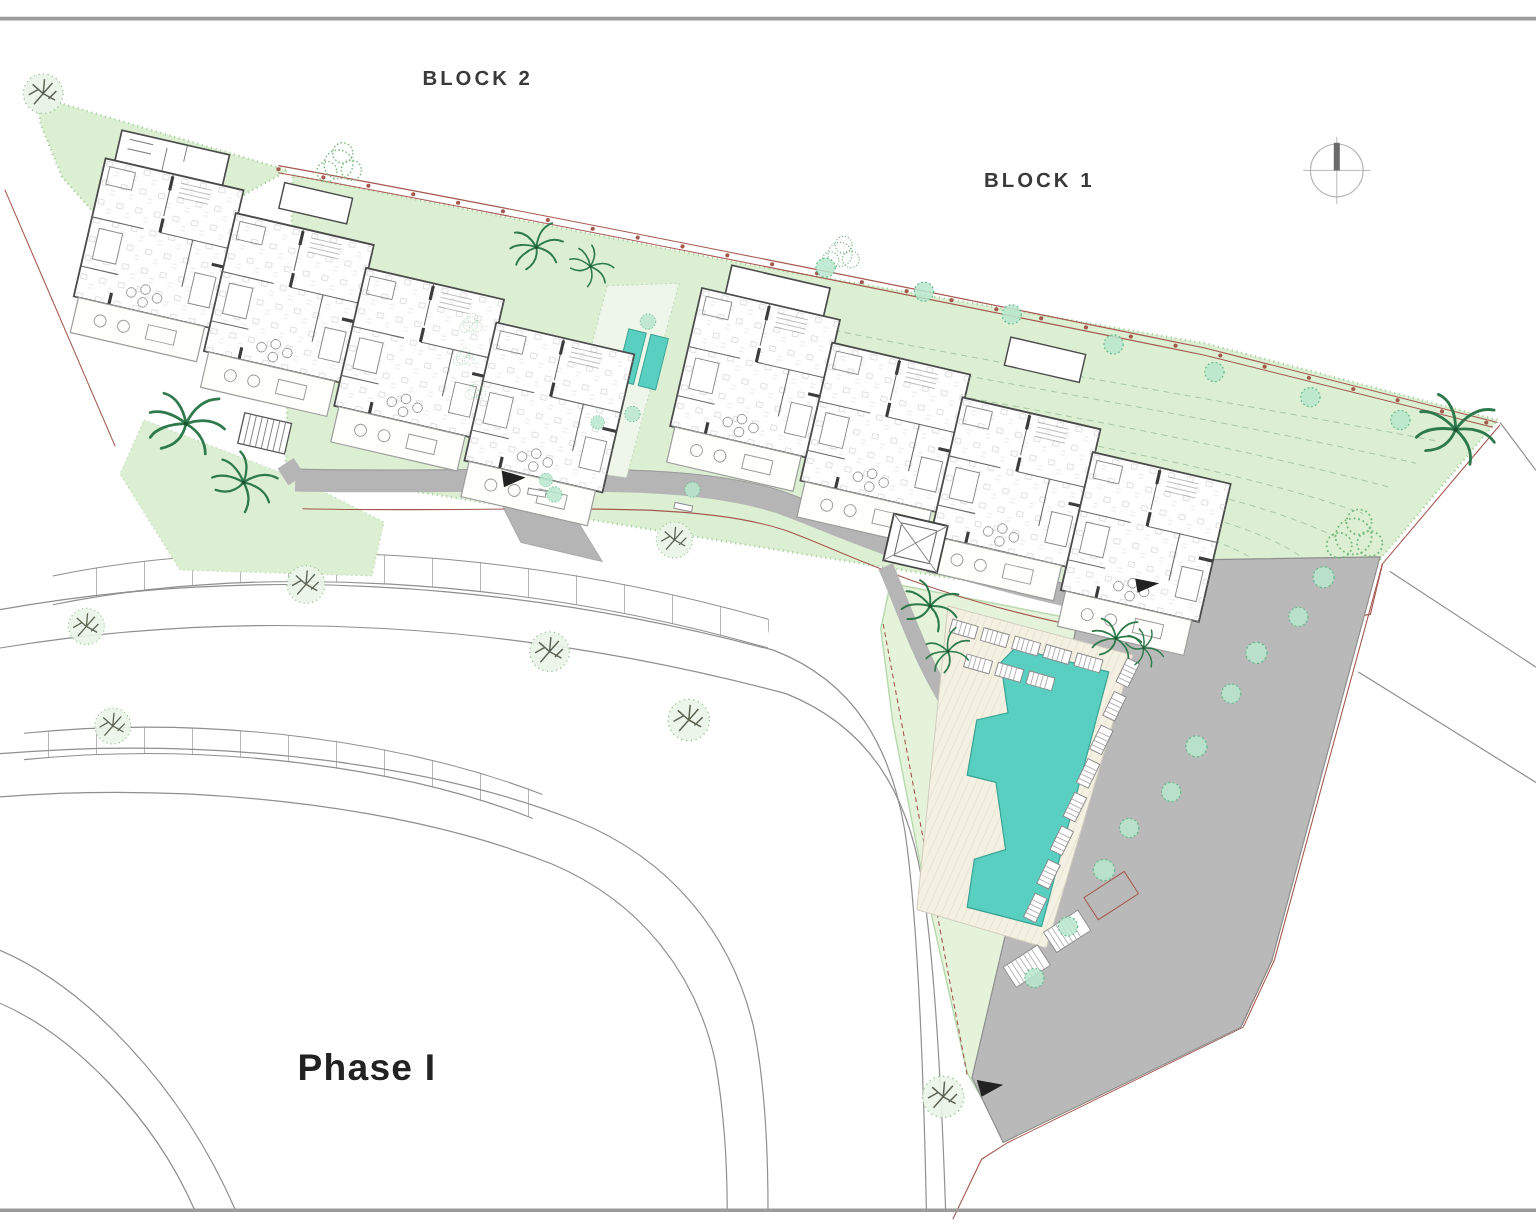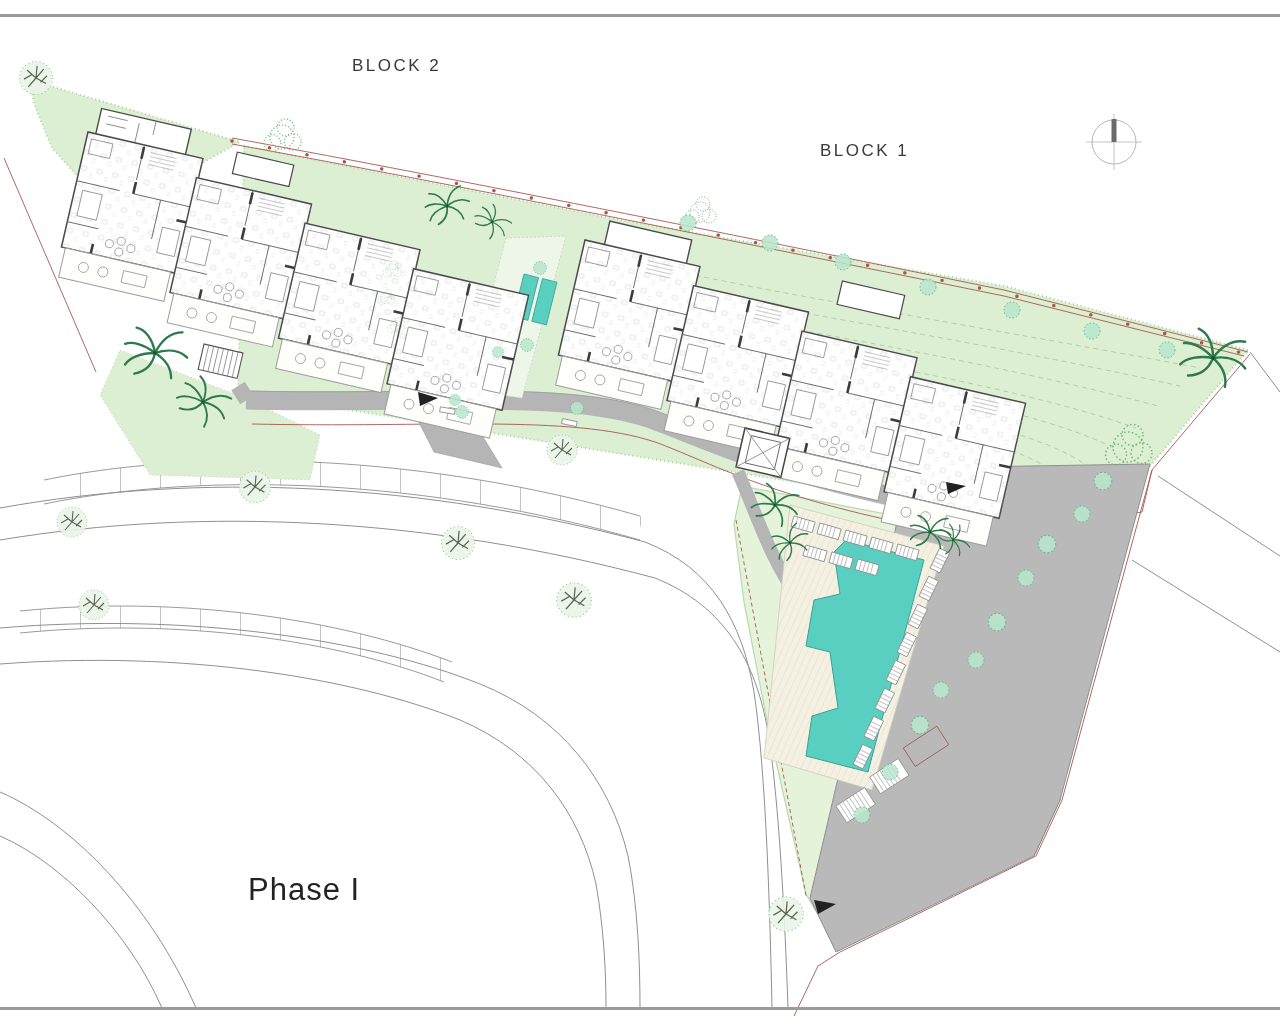--- a/index.html
+++ b/index.html
@@ -1,18 +1,18 @@
 <!DOCTYPE html>
 <html><head>
 <meta charset="utf-8">
 <style>
   html,body{margin:0;padding:0;background:#ffffff;}
   body{width:1280px;height:1024px;position:relative;overflow:hidden;
        font-family:"Liberation Sans",sans-serif;}
-  #stage{position:absolute;inset:0;}
+  #stage{position:absolute;inset:0;font-weight:bold;}
   svg{display:block;}
   text{font-family:"Liberation Sans",sans-serif;}
   .lbl-block{font-size:17px;letter-spacing:2.5px;fill:#3a3a3a;}
   .lbl-phase{font-size:31px;letter-spacing:1px;fill:#222222;}
 </style>
 </head>
 <body>
 
 <div id="stage">
 <svg width="1280" height="1024" viewBox="0 0 1280 1024">

